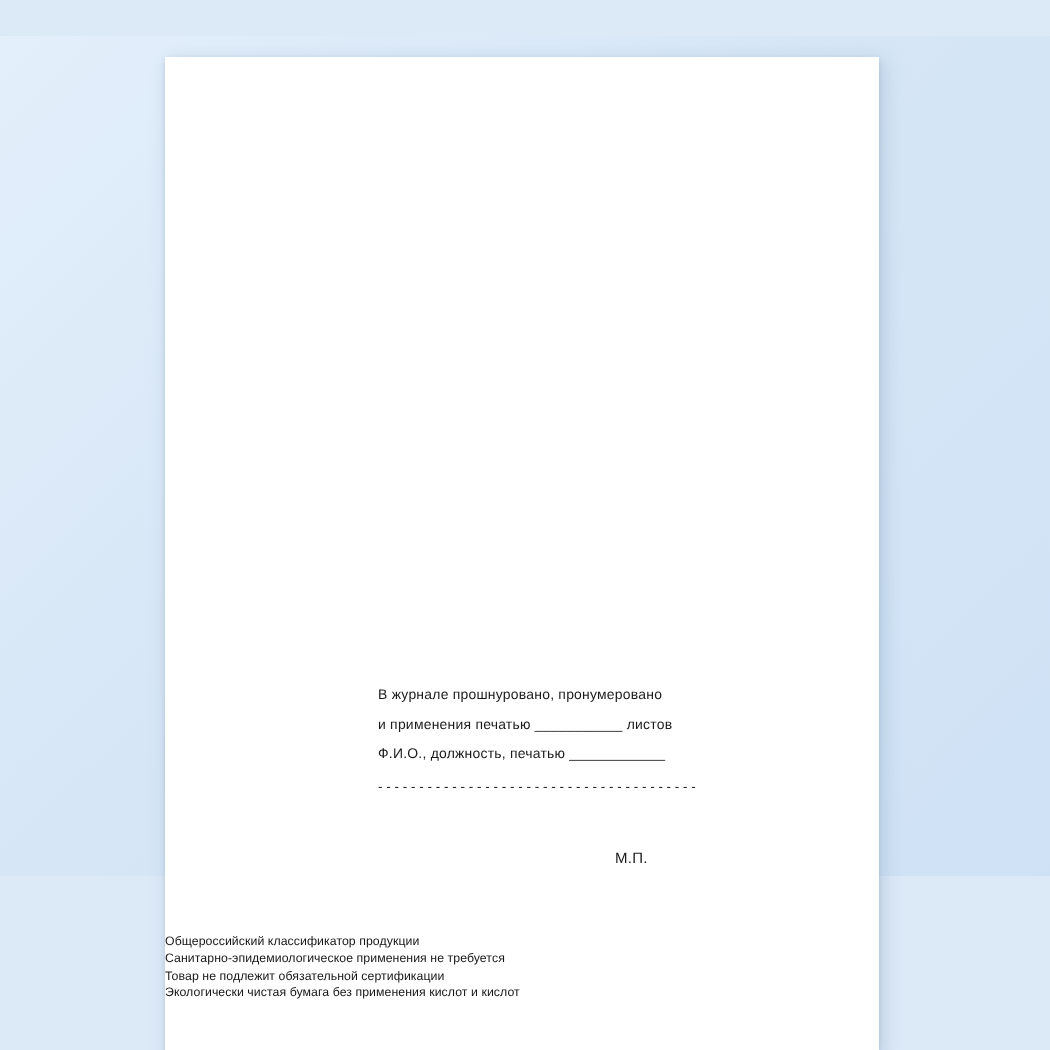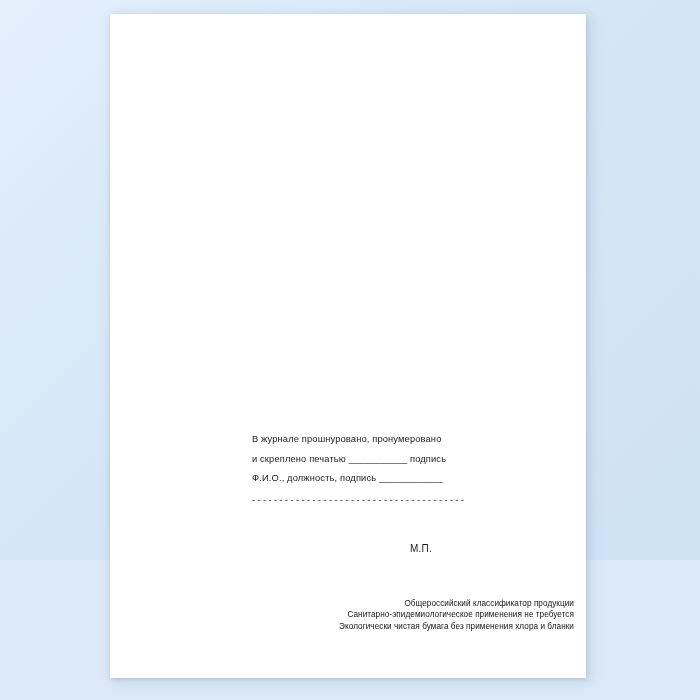--- a/index.html
+++ b/index.html
@@ -11,20 +11,21 @@
     height: 700px;
     background: #dce9f7;
     font-family: "Liberation Sans", sans-serif;
     overflow: hidden;
   }
   #stage {
     position: relative;
     width: 700px;
     height: 560px;
     background: linear-gradient(135deg, #e3effb 0%, #d6e6f6 45%, #cfe2f5 100%);
+    margin-top: 24px;
   }
   
   .page-shadow {
     position: absolute;
     left: 112px;
     top: 16px;
     width: 478px;
     height: 666px;
     background: rgba(120, 150, 180, 0.28);
     filter: blur(6px);
@@ -75,23 +76,23 @@
     top: 529px;
     font-size: 10px;
     color: #1b1b1b;
     letter-spacing: 0.2px;
   }
 
   
   .footer {
     position: absolute;
     left: 0;
-    right: 12px;
+    right: 0;
     top: 584px;
-    text-align: right;
+    text-align: left;
     font-size: 8.2px;
     line-height: 11.4px;
     color: #161616;
     letter-spacing: 0.05px;
   }
   .footer div {
     white-space: nowrap;
   }
 </style>
 </head>
@@ -99,29 +100,30 @@
 
 <div id="stage">
 
   <div class="page-shadow"></div>
 
   <div class="page">
     <div class="page-inner">
 
       <div class="cert-block">
         <div class="cert-line">В журнале прошнуровано, пронумеровано</div>
-        <div class="cert-line">и скреплено  печатью ___________  подпись</div>
-        <div class="cert-line">Ф.И.О.,  должность,  подпись ____________</div>
+        <div class="cert-line">и применения  печатью ___________  листов</div>
+        <div class="cert-line">Ф.И.О.,  должность,  печатью ____________</div>
         <div class="cert-rule">- - - - - - - - - - - - - - - - - - - - - - - - - - - - - - - - - - - - - - -</div>
       </div>
 
       <div class="mp">М.П.</div>
 
       <div class="footer">
         <div>Общероссийский классификатор продукции</div>
         <div>Санитарно-эпидемиологическое применения не требуется</div>
-        <div>Экологически чистая бумага без применения хлора и бланки</div>
+        <div>Товар не подлежит обязательной сертификации</div>
+        <div>Экологически чистая бумага без применения кислот и кислот</div>
       </div>
 
     </div>
   </div>
 
 </div>
 
 </body></html>

